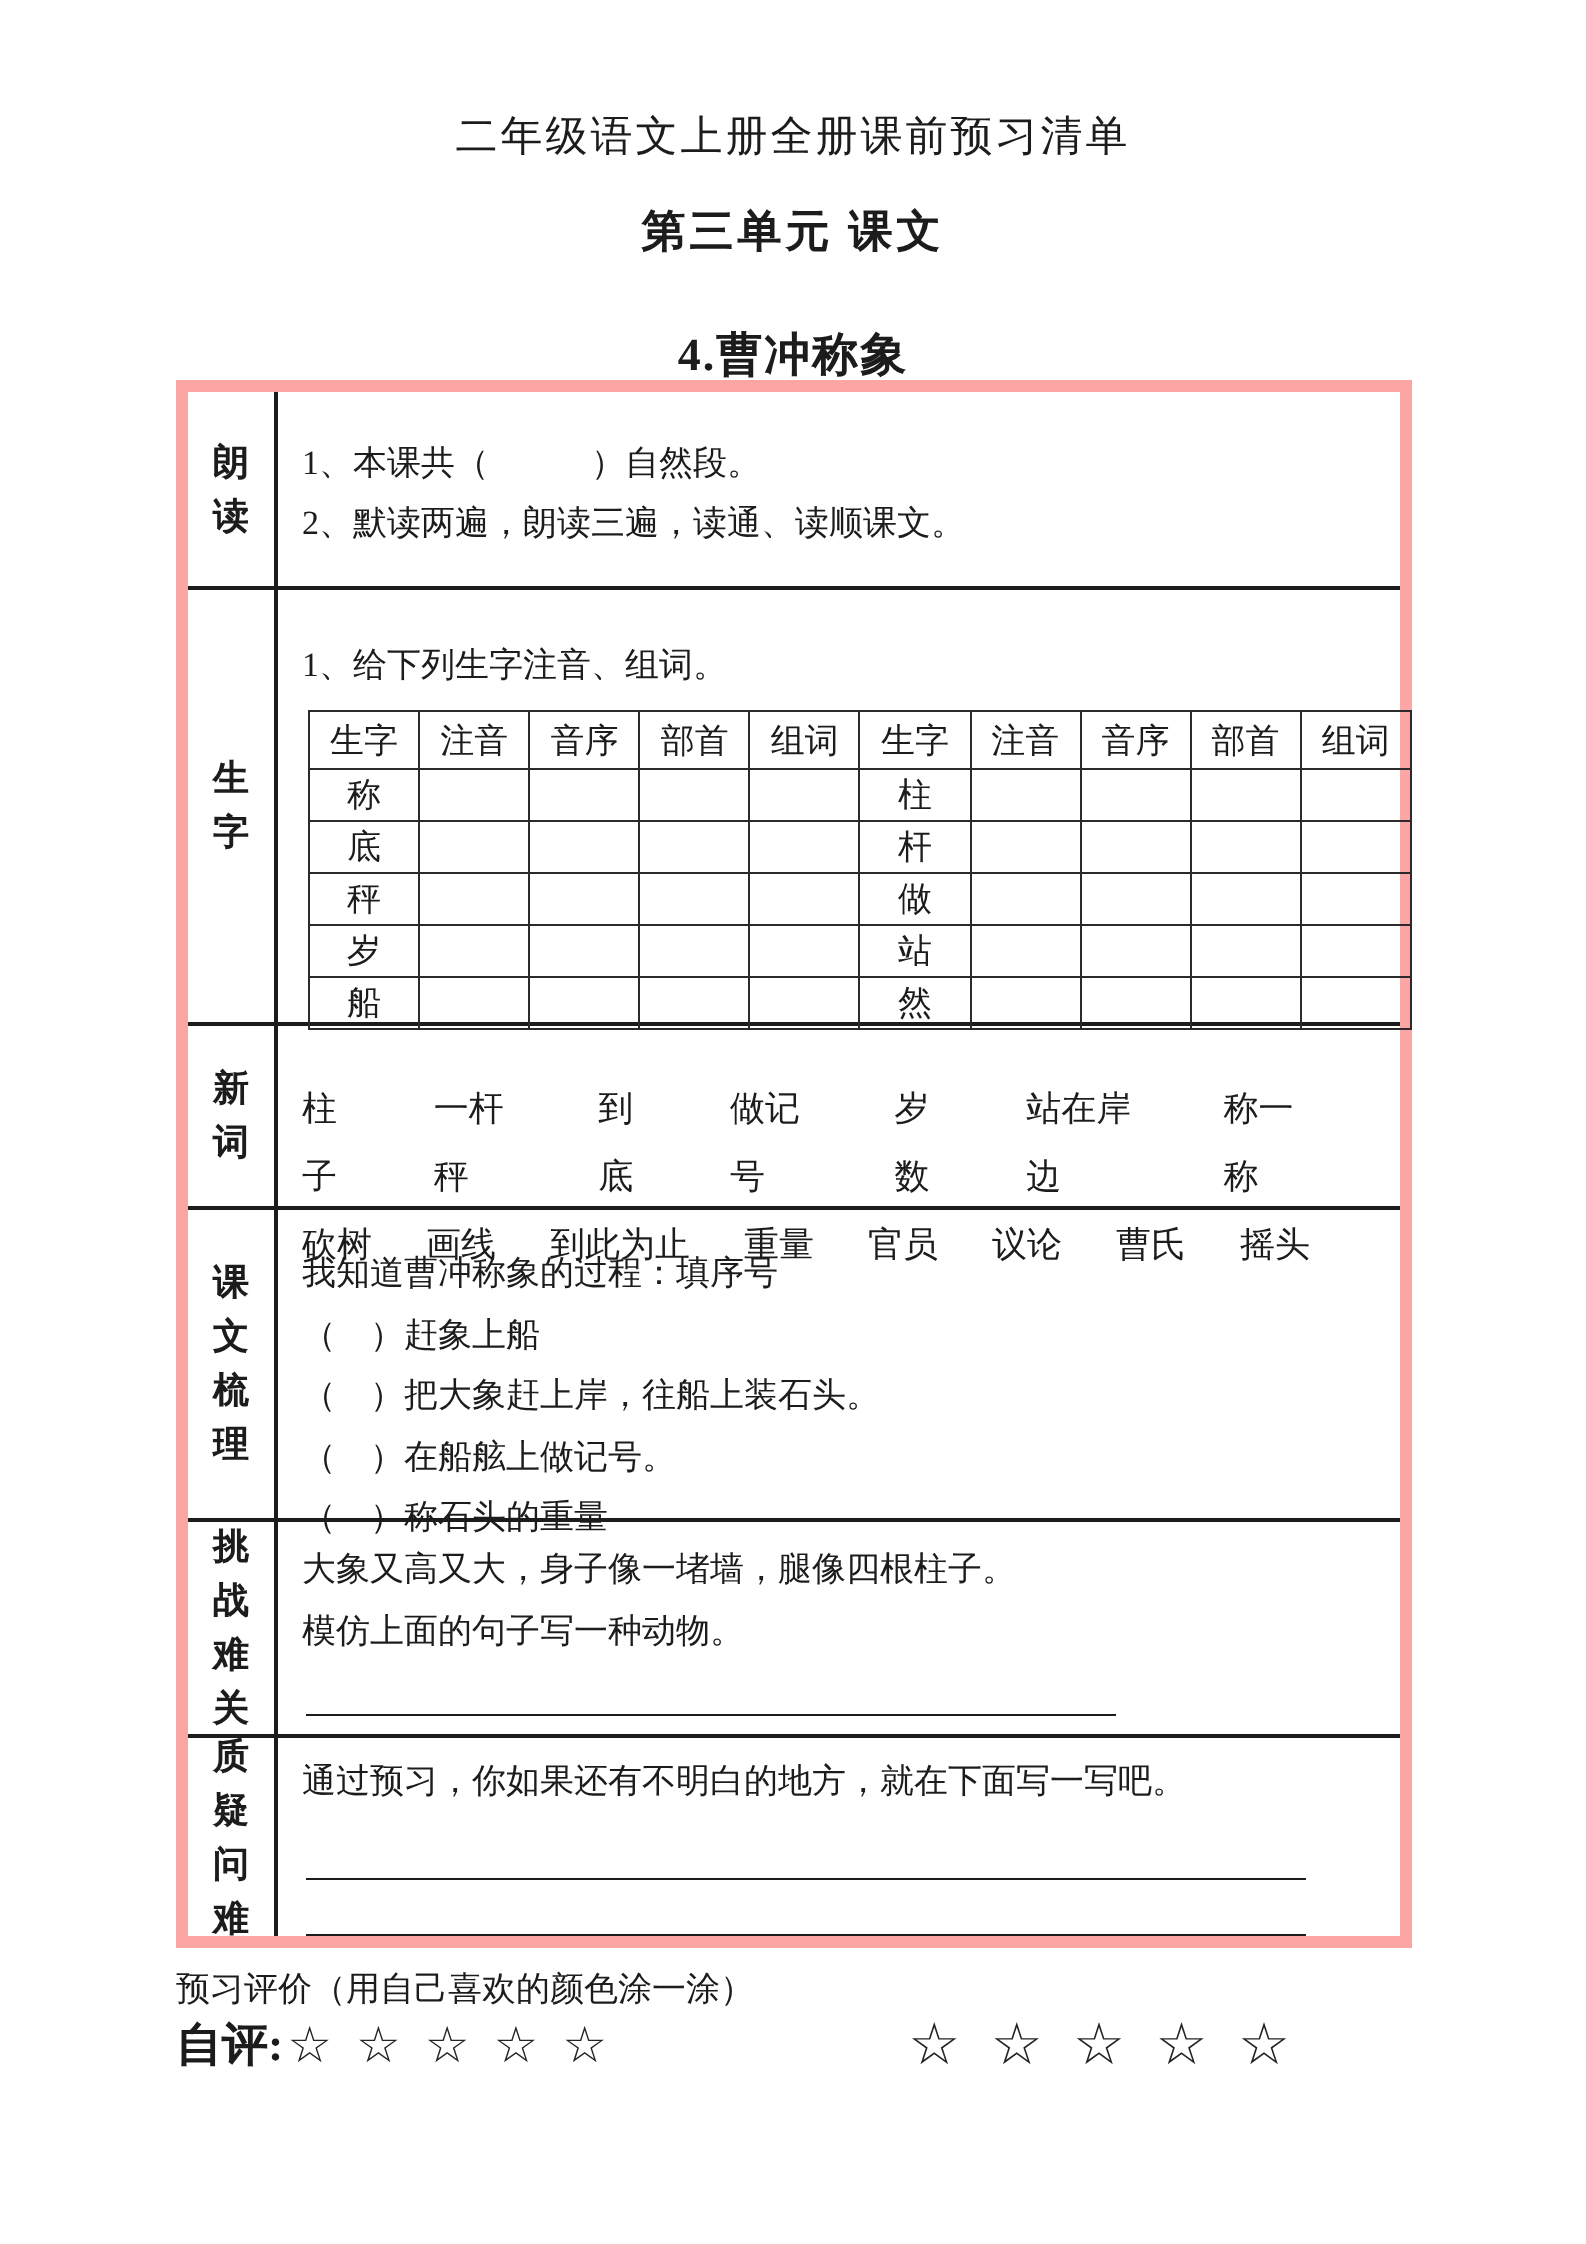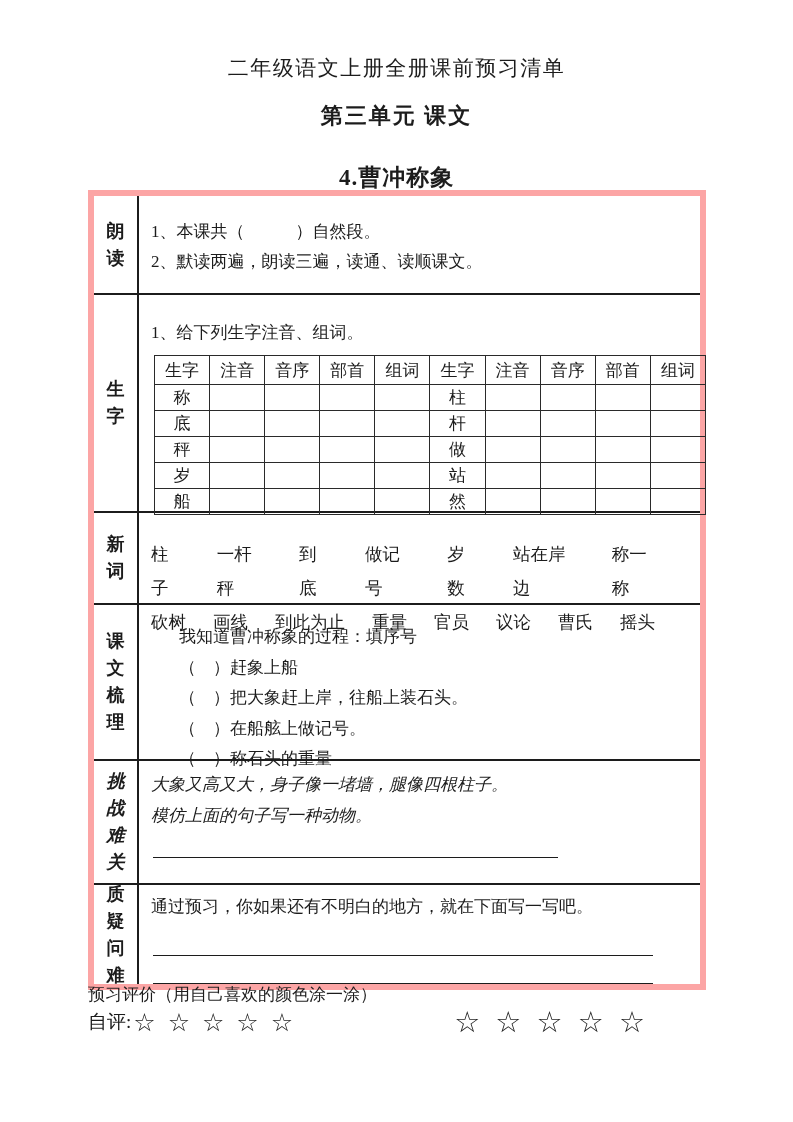--- a/index.html
+++ b/index.html
@@ -57,21 +57,21 @@
     flex: 1;
     padding: 0 6px 0 12px;
     font-size: 17px;
     position: relative;
   }
   
   .row-langdu   { height: 97px; }
   .row-shengzi  { height: 218px; }
   .row-xinci    { height: 92px; }
   .row-shuli    { height: 156px; }
-  .row-tiaozhan { height: 124px; font-style: italic; }
+  .row-tiaozhan { height: 108px; }
   .row-zhiyi    { height: 101px; }
 
   .row-langdu .srow-content { padding-top: 21px; }
   .line { line-height: 30px; white-space: nowrap; }
   .line2-flex { display: flex; align-items: flex-start; }
   .sign-wrap { margin-left: auto; margin-right: 4px; white-space: nowrap; }
   .blank-inline {
     display: inline-block;
     width: 88px;
     border-bottom: 1.5px solid #1c1c1c;
@@ -96,21 +96,21 @@
     padding: 0;
   }
   .zitable thead th { height: 29px; }
 
   .row-xinci .srow-content { padding-top: 24px; }
   .word-line { display: flex; line-height: 34px; font-size: 17.5px; }
   .word-line-1 span { margin-right: 33px; }
   .word-line-2 span { margin-right: 27px; }
 
   .row-shuli .srow-content { padding-top: 17px; }
-  .row-shuli .line { line-height: 30.5px; margin-left: 28px; }
+  .row-shuli .line { line-height: 30.5px; }
 
   .row-tiaozhan .srow-content { padding-top: 8px; }
   .row-tiaozhan .line { line-height: 31px; }
   .blank-line {
     border-bottom: 1.5px solid #1c1c1c;
     height: 0;
   }
   .tz-blank { width: 405px; margin-top: 26px; margin-left: 2px; }
 
   .row-zhiyi .srow-content { padding-top: 7px; }
@@ -123,21 +123,21 @@
     left: 88px; top: 983px;
     font-size: 17px;
   }
   .eval-row {
     position: absolute;
     left: 88px; top: 1005px;
     width: 618px;
     display: flex;
     align-items: center;
   }
-  .self-label { font-size: 19px; }
+  .self-label { font-size: 23px; font-weight: bold; }
   .stars {
     font-family: "DejaVu Sans", sans-serif;
     color: #242424;
     white-space: nowrap;
   }
   .stars-left  { font-size: 25px; letter-spacing: 2px; margin-left: 2px; }
   .stars-right { font-size: 29px; letter-spacing: 3px; margin-left: auto; margin-right: 58px; }
 </style>
 </head>
 <body>

